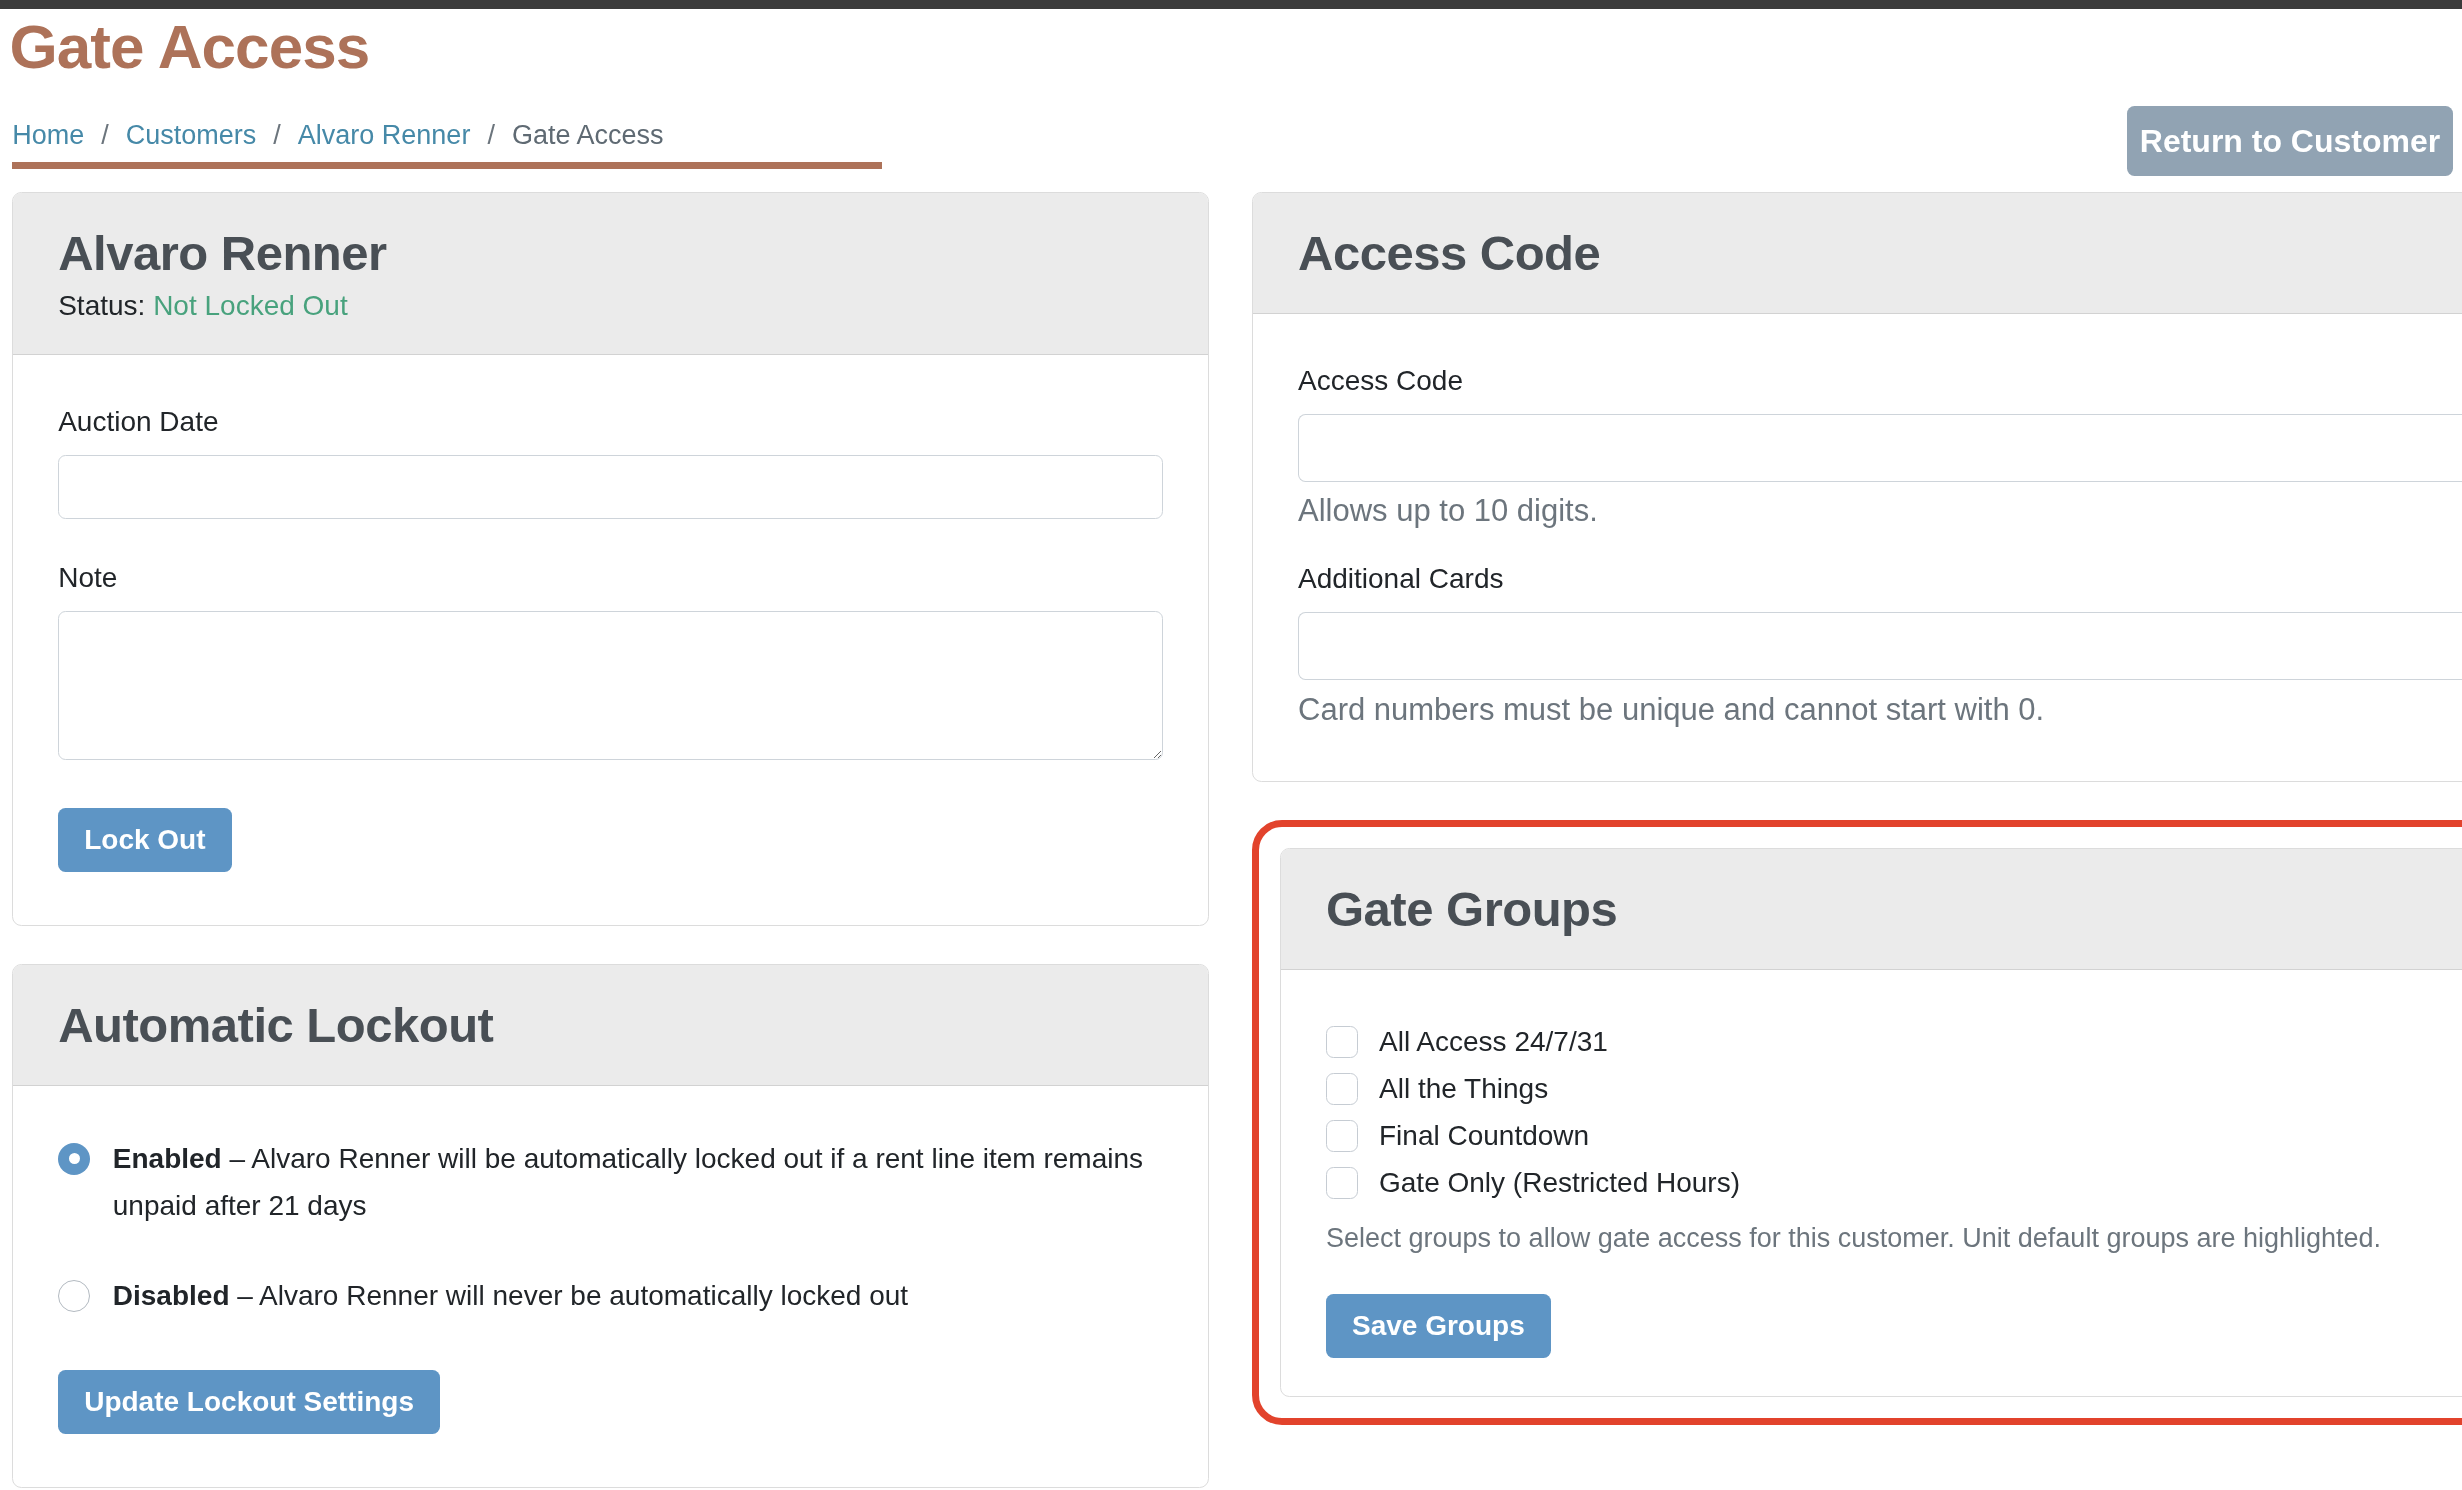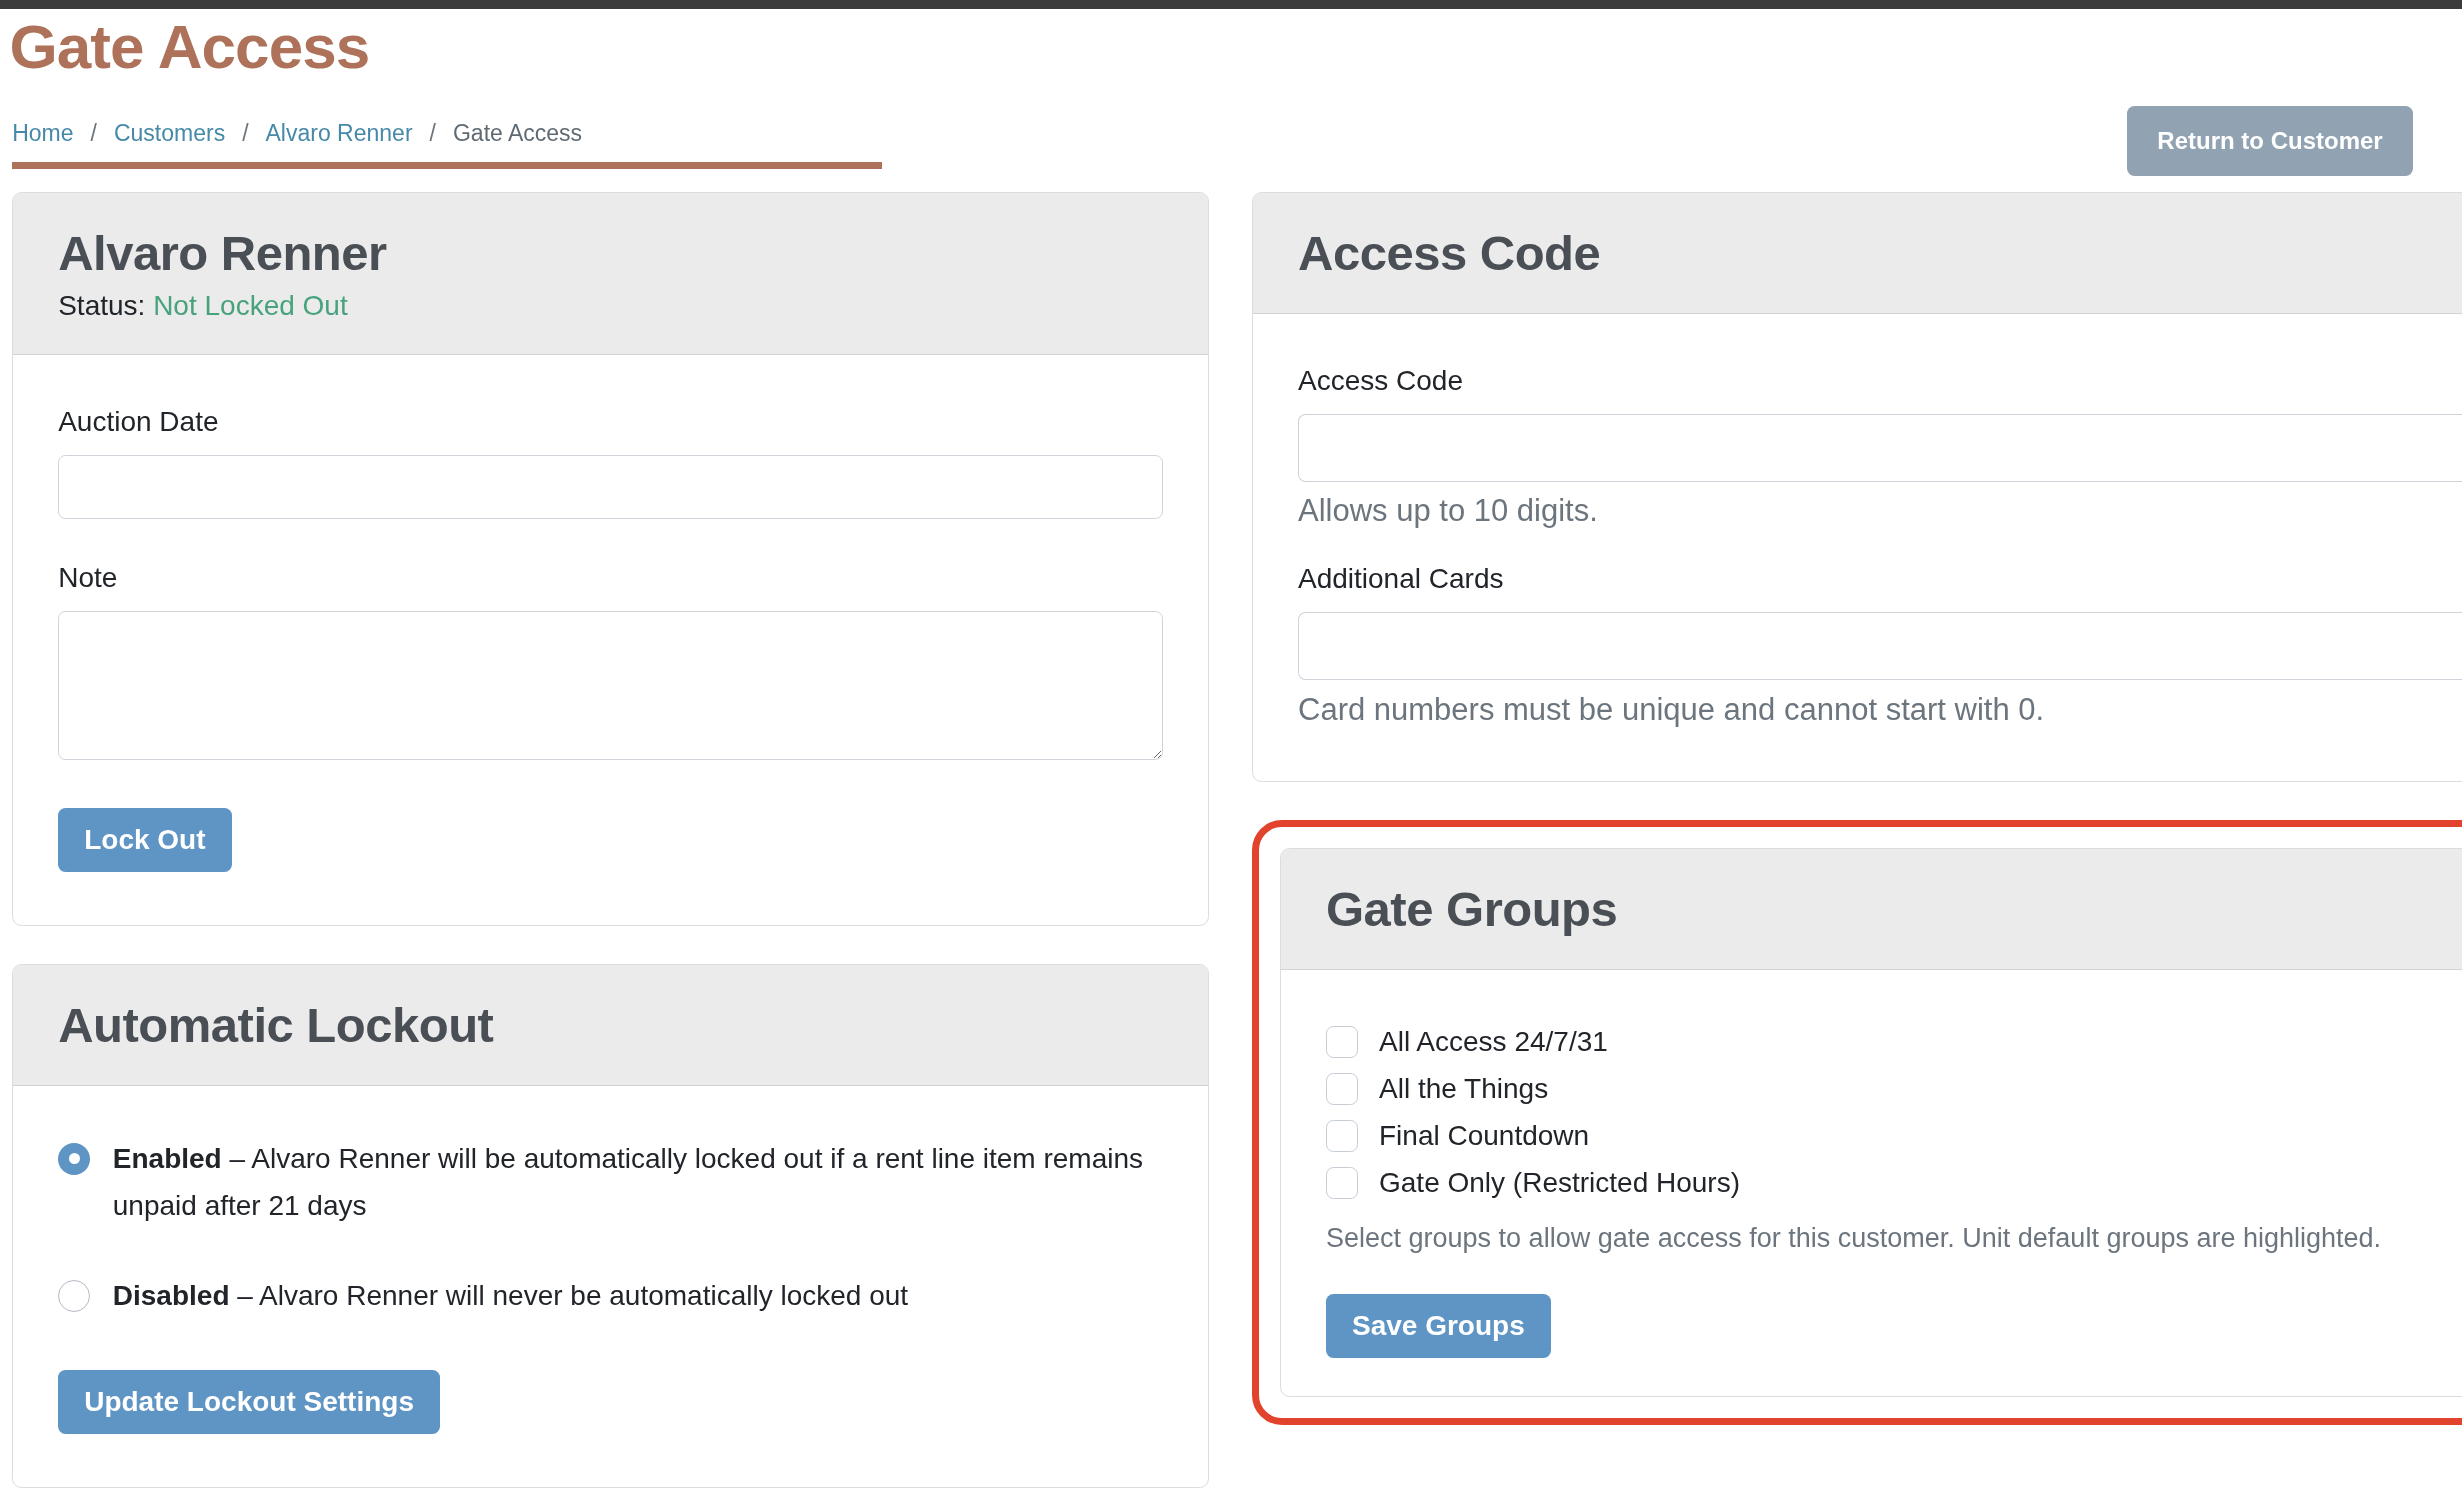--- a/index.html
+++ b/index.html
@@ -5,32 +5,32 @@
   * { margin:0; padding:0; box-sizing:border-box; }
   html,body { background:#fff; }
   body { font-family:"Liberation Sans", sans-serif; color:#212529; }
   .page { position:relative; width:2462px; height:1491px; overflow:hidden; background:#fff; }
 
   .topbar { position:absolute; left:0; top:0; width:2462px; height:8.5px; background:#3b3b3b; }
 
   .page-title { position:absolute; left:9.4px; top:11.3px; font-size:62px; font-weight:bold;
                 letter-spacing:-0.9px; color:#ad7259; }
 
-  .breadcrumb { position:absolute; left:12.2px; top:120px; font-size:23px; display:flex; gap:17px; align-items:center; }
+  .breadcrumb { position:absolute; left:12.2px; top:120px; font-size:27px; display:flex; gap:17px; align-items:center; }
   .breadcrumb .crumb-link { color:#4689a8; text-decoration:none; cursor:pointer; }
   .breadcrumb .sep { color:#6c757d; }
   .breadcrumb .crumb-current { color:#5f6a73; }
   .title-underline { position:absolute; left:12.2px; top:162px; width:870px; height:6.6px; background:#ad7259; }
 
   .btn { display:inline-flex; align-items:center; justify-content:center; border:none; cursor:pointer;
          border-radius:7.5px; font-family:"Liberation Sans", sans-serif; font-weight:bold; font-size:28px; color:#fff; }
   .btn-blue { background:#5e95c5; height:64px; padding:0 26px; }
   .btn-gray { background:#91a3b3; }
 
-  .return-btn { position:absolute; left:2127px; top:106px; width:286px; height:70px; font-size:24px; }
+  .return-btn { position:absolute; left:2127px; top:106px; width:326px; height:70px; font-size:32px; }
 
   .col-left  { position:absolute; left:12.2px;   top:192px; width:1197px; }
   .col-right { position:absolute; left:1252px; top:192px; width:1428px; }
 
   .card { background:#fff; border:1.9px solid #dcdcdc; border-radius:9.4px; overflow:hidden; }
   .card-header { background:#ebebeb; border-bottom:1.9px solid #d2d2d2; padding:32px 45px; }
   .card-title { font-size:49px; font-weight:bold; color:#494f55; letter-spacing:-0.5px; line-height:56px; }
   .card-body { padding:49px 45px 53px 45px; }
 
   .status-line { margin-top:9.4px; font-size:28px; color:#212529; }

